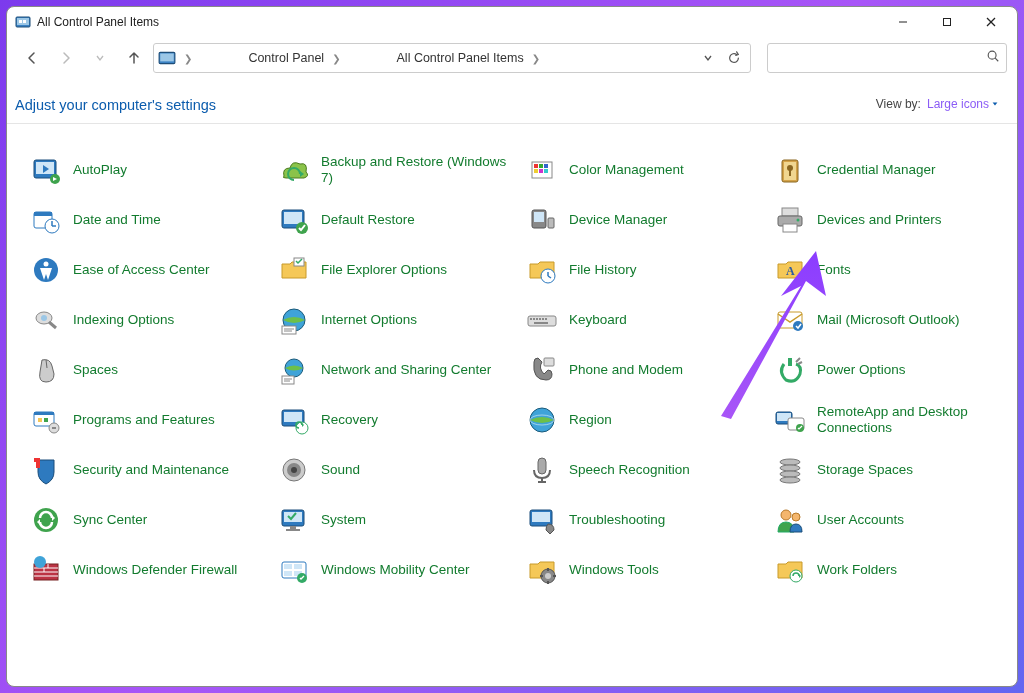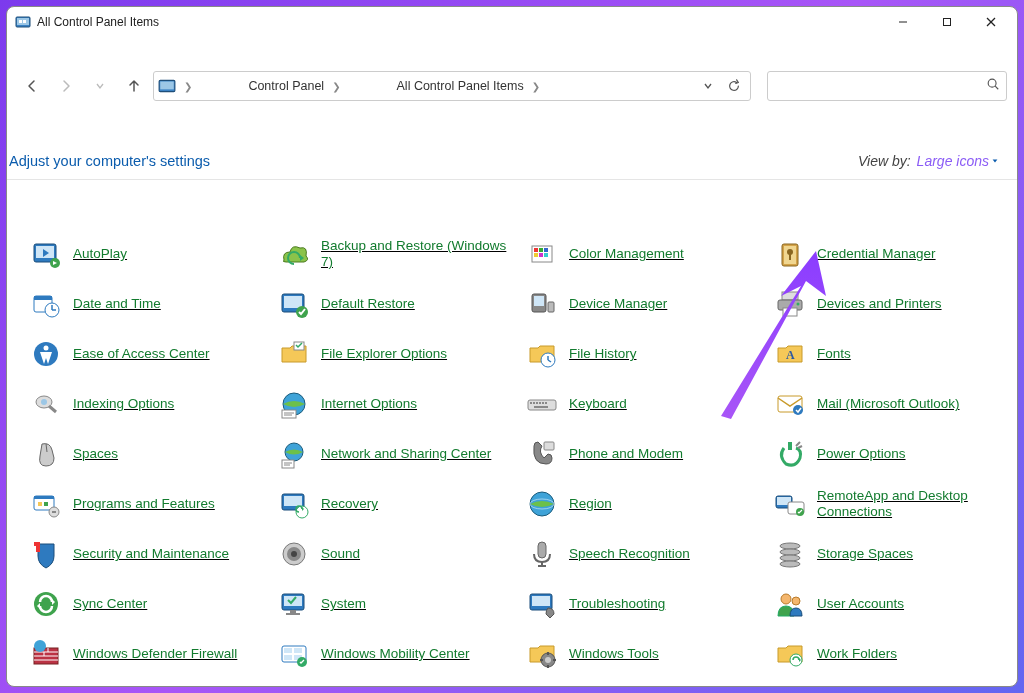--- a/index.html
+++ b/index.html
@@ -13,21 +13,20 @@
   }
   .window {
     background: #ffffff;
     width: 100%;
     height: 100%;
     border: 1px solid #888;
     border-radius: 8px;
     display: flex;
     flex-direction: column;
     overflow: hidden;
-    gap: 28px;
   }
   
   .titlebar {
     height: 30px;
     display: flex;
     align-items: center;
     padding: 0 4px 0 8px;
     font-size: 12px;
     color: #222;
   }
@@ -87,37 +86,36 @@
   }
   .search-box input {
     flex: 1; border: none; outline: none; font-size: 12.5px; color: #333;
     background: transparent;
   }
   .search-box .search-icon { color: #555; }
   
   .heading-row {
     display: flex;
     align-items: flex-start;
-    padding: 18px 18px 10px 2px;
+    padding: 18px 18px 10px 8px;
     border-bottom: 1px solid #e5e5e5;
     margin-bottom: 8px;
   }
   .heading {
     font-size: 14.5px;
     color: #0b5cad;
   }
   .heading-spacer { flex:1; }
-  .viewby { font-size: 14px; color: #444; display:flex; align-items:center; gap:6px;font-style:italic; }
+  .viewby { font-size: 12px; color: #444; display:flex; align-items:center; gap:6px; }
   .viewby .vb-link { color: #8b5cf6; display:flex;align-items:center;gap:2px; }
   
   .items-wrap {
     flex: 1;
     overflow: auto;
     padding: 14px 12px 27px 18px;
-    text-decoration: underline;
   }
   .items-grid {
     display: grid;
     grid-template-columns: repeat(4, 240px);
     grid-auto-rows: 48px;
     column-gap: 8px;
     row-gap: 2px;
   }
   .cp-item {
     display: flex;

